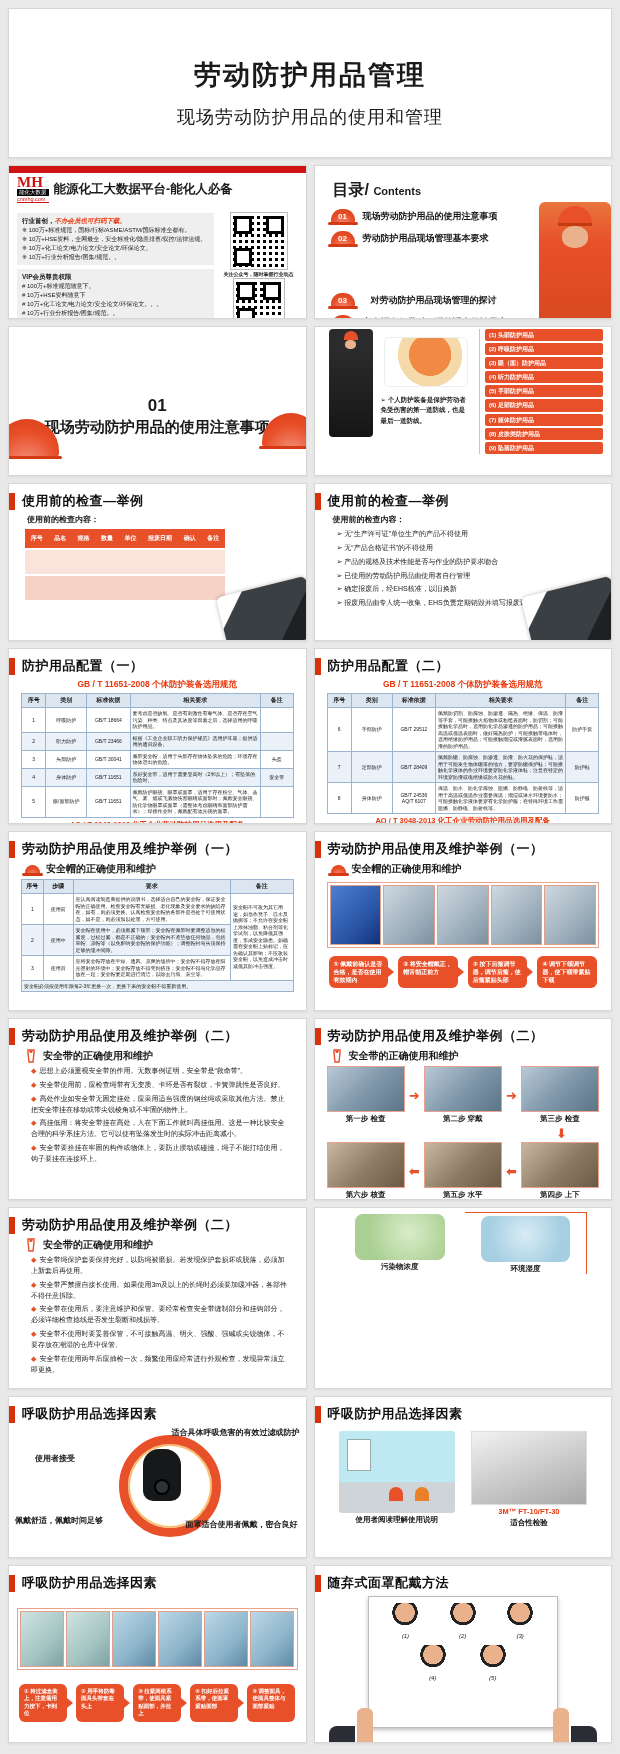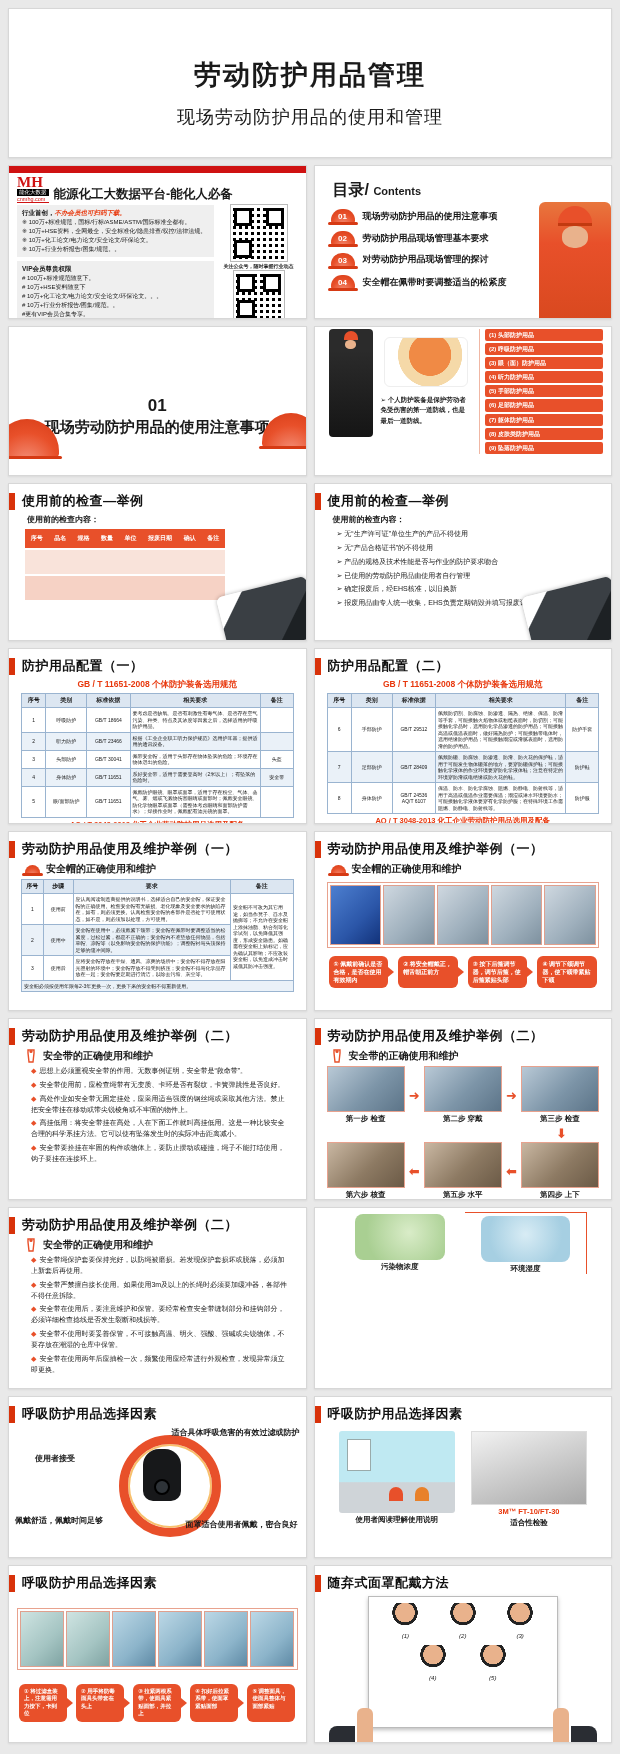--- a/index.html
+++ b/index.html
@@ -58,21 +58,21 @@
   <div class="row" style="height:150px;">
     <div class="slide" style="display:flex;flex-direction:column;align-items:center;justify-content:flex-end;padding-bottom:28px;">
       <div style="font-size:27px;font-weight:bold;letter-spacing:2px;">劳动防护用品管理</div>
       <div style="font-size:18px;font-weight:normal;margin-top:12px;letter-spacing:1px;">现场劳动防护用品的使用和管理</div>
     </div>
   </div>
 
   <div class="row" style="height:154px;">
     <div class="slide">
       <div style="height:7px;background:#cf1212;"></div>
-      <div style="display:flex;align-items:flex-end;gap:5px;padding:3px 8px 2px;">
+      <div style="display:flex;align-items:center;gap:5px;padding:3px 8px 10px;">
         <div style="display:flex;flex-direction:column;">
           <span style="color:#cf1212;font-weight:bold;font-size:15px;line-height:13px;font-family:'Liberation Serif',serif;">MH</span>
           <span style="background:#000;color:#fff;font-size:5.5px;padding:0 2px;">能化大数据</span>
           <span style="color:#cf1212;font-size:5.5px;border-bottom:1px solid #cf1212;">cnmhg.com</span>
         </div>
         <div style="font-weight:bold;font-size:12.5px;">能源化工大数据平台-能化人必备</div>
       </div>
       <div style="display:flex;gap:6px;padding:0 8px;">
         <div style="flex:1;display:flex;flex-direction:column;gap:4px;">
           <div style="background:#efefef;padding:3px 5px;font-size:6px;line-height:1.5;">
@@ -112,21 +112,21 @@
       </div>
       <div style="display:flex;flex-direction:column;gap:8px;margin-left:16px;width:190px;">
         <div style="display:flex;align-items:center;gap:8px;">
           <span class="helm" style="width:24px;height:14px;text-align:center;color:#fff;font-size:8px;font-weight:bold;line-height:15px;">01</span>
           <span style="font-size:9px;font-weight:bold;">现场劳动防护用品的使用注意事项</span>
         </div>
         <div style="display:flex;align-items:center;gap:8px;">
           <span class="helm" style="width:24px;height:14px;text-align:center;color:#fff;font-size:8px;font-weight:bold;line-height:15px;">02</span>
           <span style="font-size:9px;font-weight:bold;">劳动防护用品现场管理基本要求</span>
         </div>
-        <div style="display:flex;align-items:flex-start;gap:8px;">
+        <div style="display:flex;align-items:center;gap:16px;margin-top:40px;">
           <span class="helm" style="width:24px;height:14px;text-align:center;color:#fff;font-size:8px;font-weight:bold;line-height:15px;">03</span>
           <span style="font-size:9px;font-weight:bold;">对劳动防护用品现场管理的探讨</span>
         </div>
         <div style="display:flex;align-items:center;gap:8px;">
           <span class="helm" style="width:24px;height:14px;text-align:center;color:#fff;font-size:8px;font-weight:bold;line-height:15px;">04</span>
           <span style="font-size:9px;font-weight:bold;">安全帽在佩带时要调整适当的松紧度</span>
         </div>
       </div>
       <div style="position:absolute;right:0;top:36px;width:72px;height:118px;background:linear-gradient(180deg,#e8763d 0%,#e8502a 35%,#d9491f 100%);border-radius:6px 6px 0 0;">
         <div style="width:34px;height:20px;background:#e8502a;border-radius:17px 17px 0 0;margin:4px auto 0;box-shadow:inset 0 -3px 0 #c23a10;"></div>

